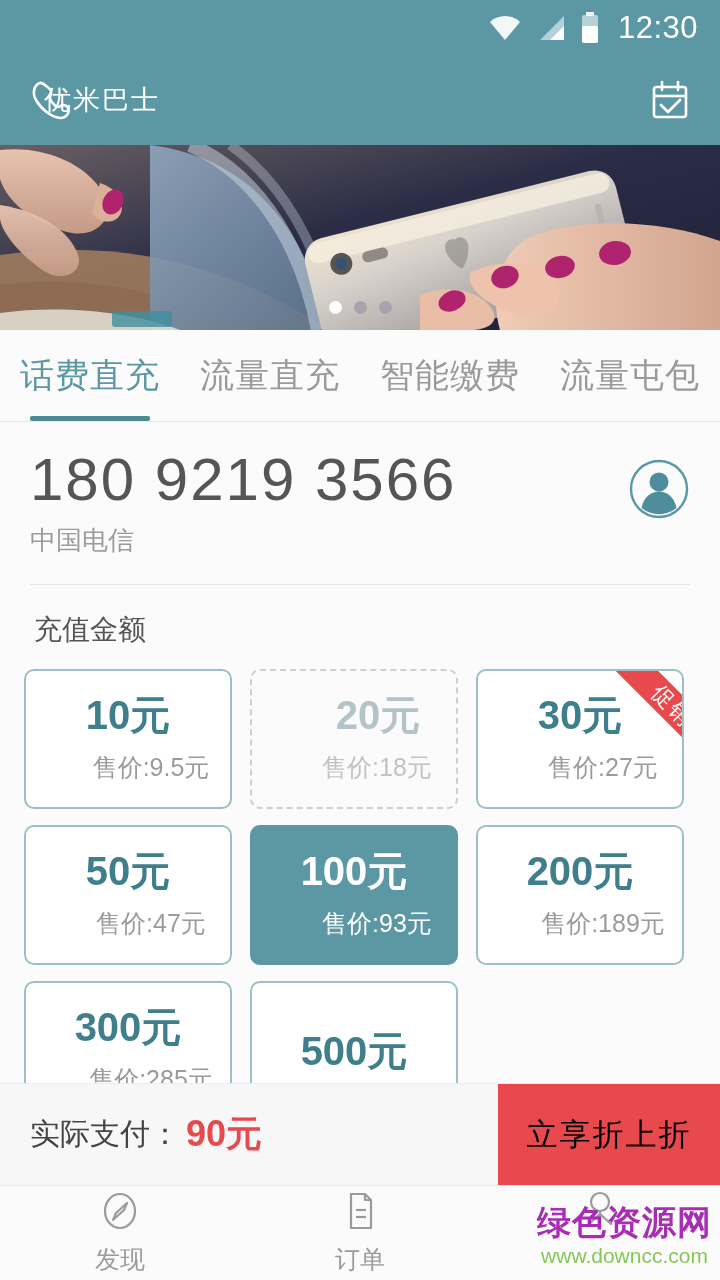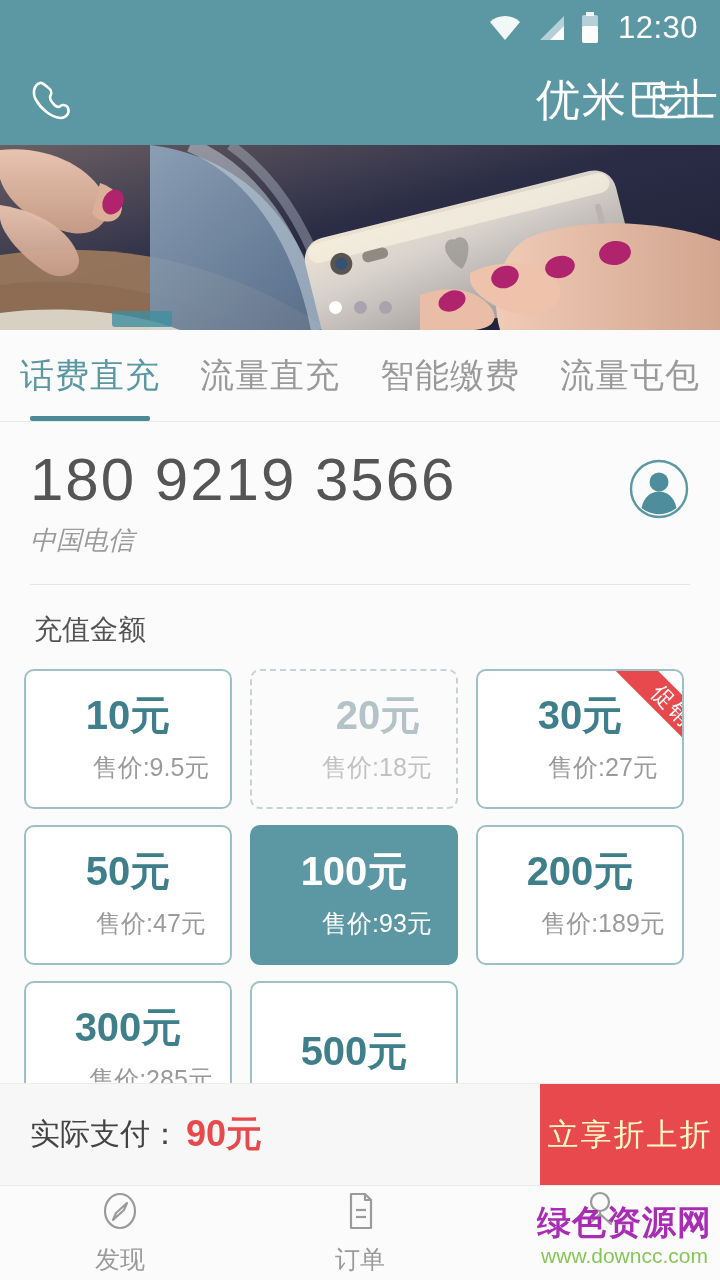--- a/index.html
+++ b/index.html
@@ -17,22 +17,22 @@
   }
   .sb-icon{ display:flex; align-items:center; }
   .sb-time{ color:#ffffff; font-size:31px; letter-spacing:.5px; margin-left:4px; }
 
   
   .header{
     height:90px; background:#5c98a4; display:flex; align-items:center;
     justify-content:space-between; padding:0 22px; position:relative;
   }
   .header-title{
-    position:absolute; left:0; right:0; text-align:right;
-    color:#ffffff; font-size:44px; letter-spacing:2px; pointer-events:none;
+    position:absolute; left:0; right:0; text-align:left;
+    color:#ffffff; font-size:27px; letter-spacing:2px; pointer-events:none;padding-left:44px;
   }
   .hdr-btn{ position:relative; z-index:2; width:56px; height:56px;
             display:flex; align-items:center; justify-content:center; }
 
   
   .banner{ position:relative; height:185px; overflow:hidden; background:#2e3048; }
   .banner-photo{ position:absolute; inset:0; }
   .dots{ position:absolute; bottom:16px; left:0; right:0;
          display:flex; justify-content:center; gap:12px; }
   .dot{ width:13px; height:13px; border-radius:50%; background:#a9a3ae; }
@@ -47,21 +47,21 @@
   .tab.active span{ color:#5c98a4; }
   .tab .bar{ position:absolute; bottom:0; height:5px; width:120px;
              background:transparent; border-radius:2px; }
   .tab.active .bar{ background:#4b8a95; }
 
   
   .phone-block{ background:#fbfbfb; padding:26px 30px 0 30px; position:relative; }
   .phone-row{ display:flex; align-items:flex-start; justify-content:space-between; }
   .phone-num{ font-size:60px; color:#555555; letter-spacing:2px; line-height:1.05;
               font-family:"Liberation Sans","DejaVu Sans",sans-serif; }
-  .carrier{ font-size:26px; color:#9b9b9b; margin-top:12px;font-style:italic; }
+  .carrier{ font-size:26px; color:#9b9b9b; margin-top:12px; }
   .avatar-btn{ width:62px; height:62px; margin-top:10px; }
   .divider{ height:1px; background:#e6e6e6; margin:26px 0 0 0; }
   .section-label{ font-size:28px; color:#555555; padding:26px 0 0 4px; }
 
   
   .grid{ padding:20px 24px 0 24px; display:flex; flex-wrap:wrap; gap:16px 18px; }
   .card{
     width:208px; height:140px; border-radius:10px; background:#ffffff;
     border:2px solid #9dbfc6; display:flex; flex-direction:column;
     align-items:center; justify-content:center; position:relative;
@@ -92,21 +92,21 @@
   
   .paybar{
     position:absolute; left:0; right:0; bottom:95px; height:102px;
     background:#f7f7f7; display:flex; align-items:stretch;
     border-top:1px solid #ececec;
   }
   .pay-left{ flex:1; display:flex; align-items:center; padding-left:30px; }
   .pay-label{ font-size:30px; color:#444444; }
   .pay-amount{ font-size:36px; font-weight:bold; color:#e8494c; margin-left:6px; }
   .pay-btn{
-    width:180px; background:#e8494c; color:#fef9c3; font-size:31px;
+    width:222px; background:#e8494c; color:#000000; font-size:31px;
     display:flex; align-items:center; justify-content:center; letter-spacing:2px;
   }
 
   
   .bottomnav{
     position:absolute; left:0; right:0; bottom:0; height:95px; background:#fbfbfb;
     display:flex; border-top:1px solid #ececec;
   }
   .nav-item{ flex:1; display:flex; flex-direction:column; align-items:center;
              justify-content:center; gap:6px; position:relative; }

